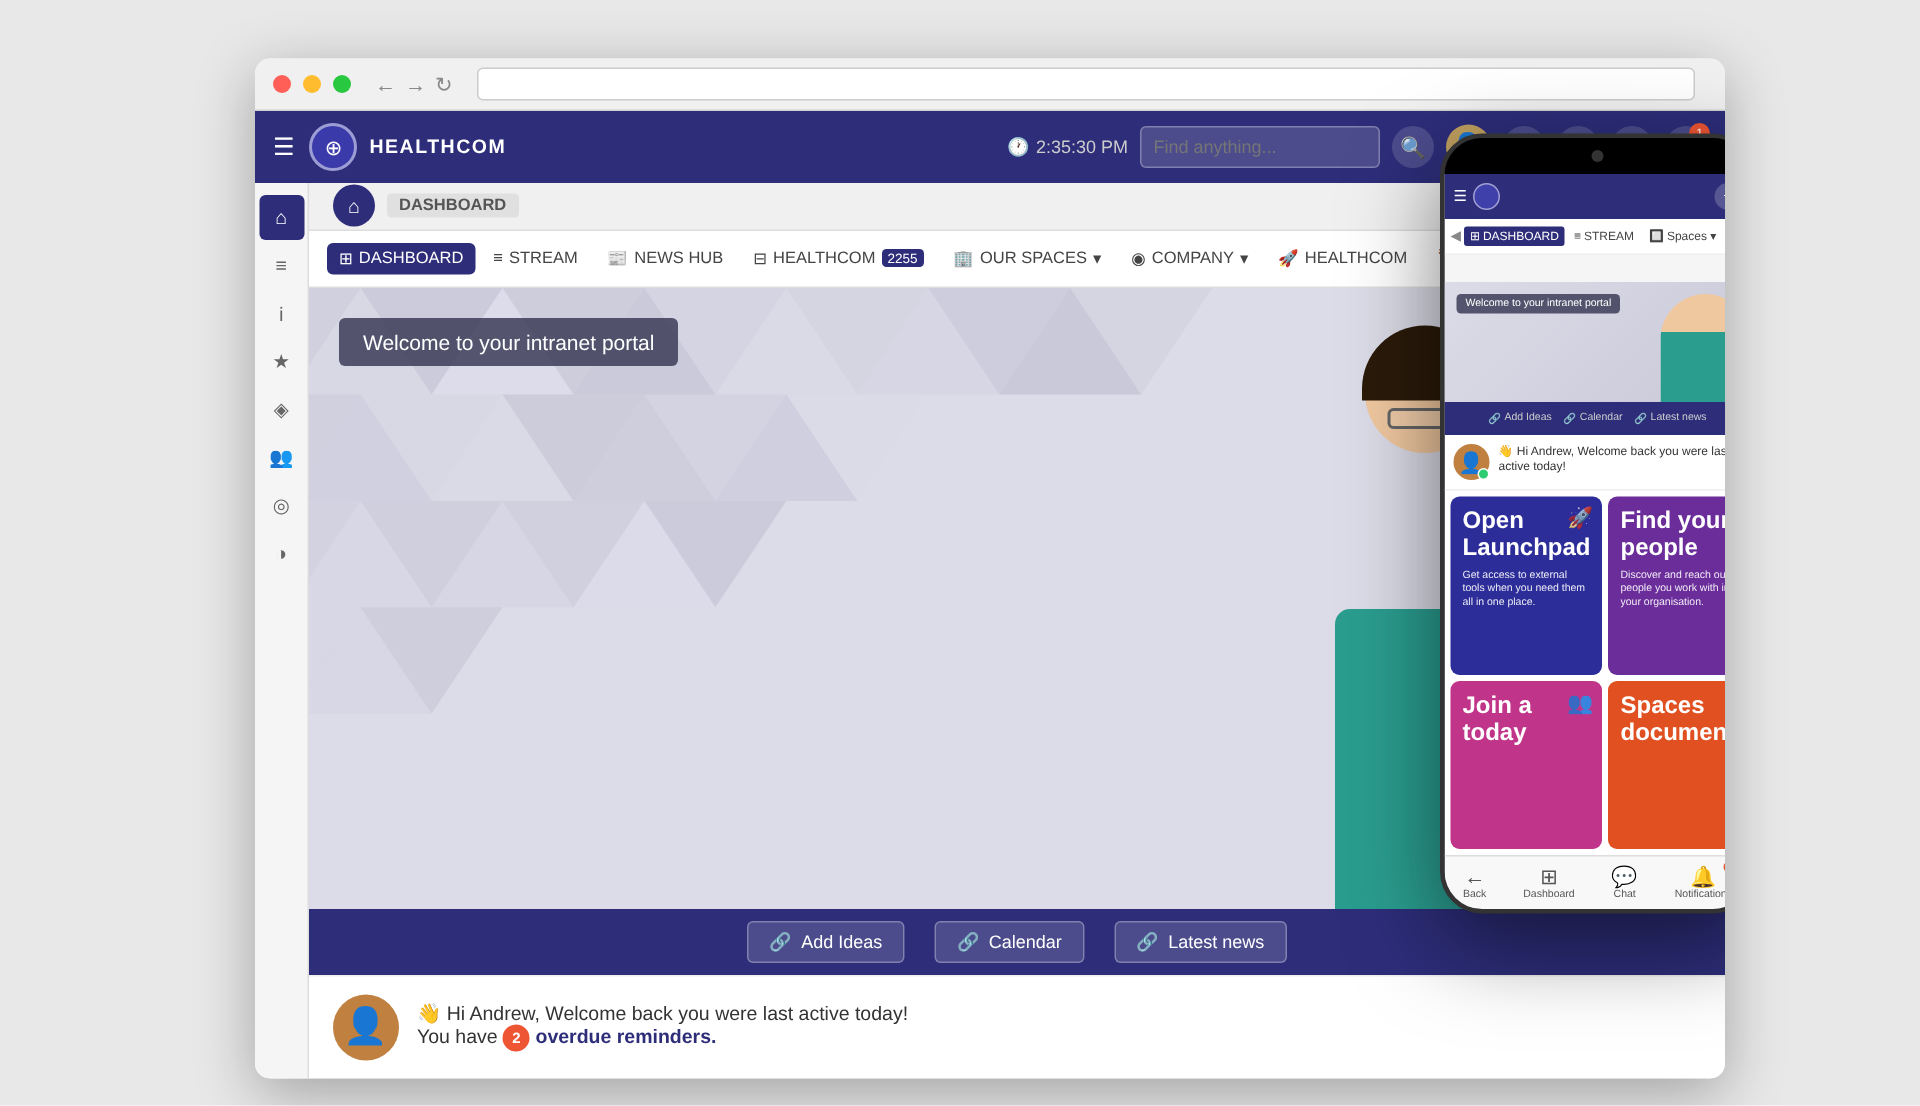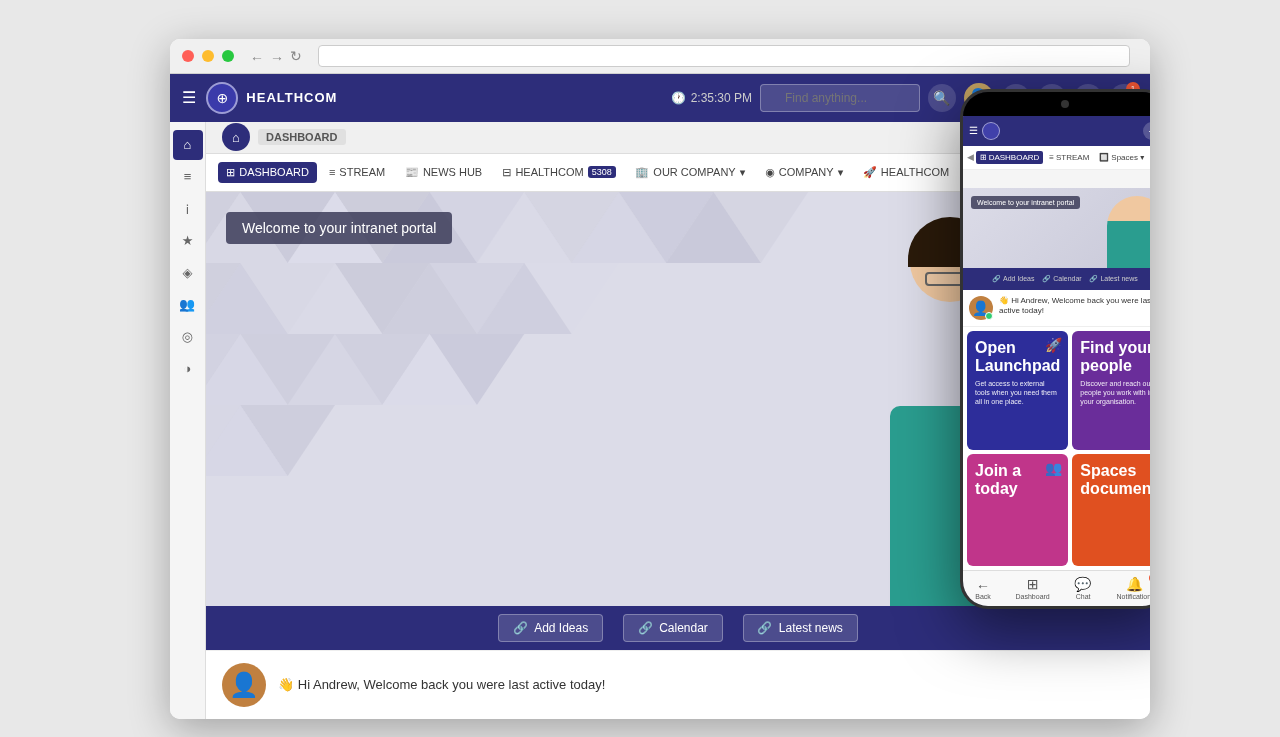--- a/index.html
+++ b/index.html
@@ -111,21 +111,21 @@
       align-items: center;
       gap: 4px;
     }
 
     .header-search {
       background: rgba(255,255,255,0.15);
       border: 1px solid rgba(255,255,255,0.3);
       border-radius: 4px;
       height: 28px;
       width: 160px;
-      padding: 0 24px;
+      padding: 0 8px;
       color: #fff;
       font-size: 12px;
     }
 
     .header-icon-btn {
       width: 28px; height: 28px;
       background: rgba(255,255,255,0.15);
       border: none;
       border-radius: 50%;
       color: #fff;
@@ -675,25 +675,25 @@
           <span>≡</span>
           <span>STREAM</span>
         </div>
         <div class="nav-item">
           <span>📰</span>
           <span>NEWS HUB</span>
         </div>
         <div class="nav-item">
           <span>⊟</span>
           <span>HEALTHCOM</span>
-          <span class="nav-badge">5308</span>
+          <span class="nav-badge">2255</span>
         </div>
         <div class="nav-item">
           <span>🏢</span>
-          <span>OUR COMPANY</span>
+          <span>OUR SPACES</span>
           <span>▾</span>
         </div>
         <div class="nav-item">
           <span>◉</span>
           <span>COMPANY</span>
           <span>▾</span>
         </div>
         <div class="nav-item">
           <span>🚀</span>
           <span>HEALTHCOM</span>
@@ -779,20 +779,25 @@
           <span>Latest news</span>
         </button>
       </div>
 
       <div class="welcome-strip">
         <div class="user-avatar-large" style="background:#c08040;display:flex;align-items:center;justify-content:center;">
           <span style="font-size:24px;">👤</span>
         </div>
         <div>
           <div class="welcome-text">👋 Hi Andrew, Welcome back you were last active today!</div>
+          <div class="welcome-text">
+            <span>You have </span>
+            <span class="overdue-badge">2</span>
+            <span class="overdue-text"> overdue reminders.</span>
+          </div>
         </div>
       </div>
 
     </div>
   </div>
 
   <div class="phone-overlay">
     <div class="phone-notch">
       <div class="phone-camera"></div>
     </div>

